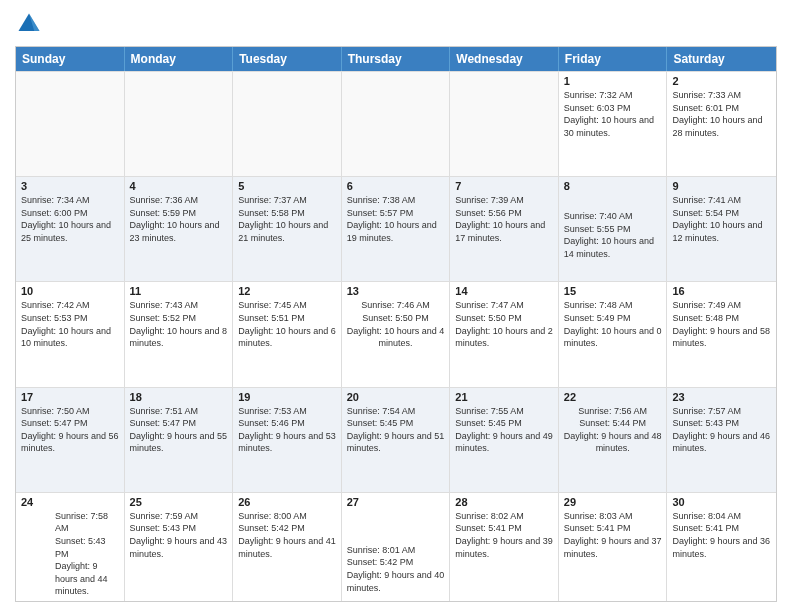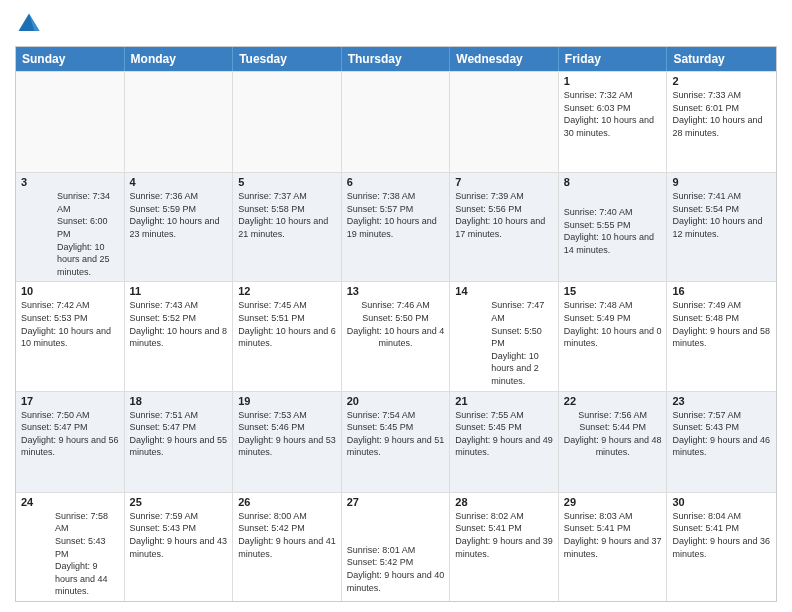--- a/index.html
+++ b/index.html
@@ -153,21 +153,21 @@
           <div class="cal-cell">
             <div class="day-num">2</div>
             <div class="day-info" style="white-space: pre-line;">Sunrise: 7:33 AM
 Sunset: 6:01 PM
 Daylight: 10 hours and 28 minutes.</div>
           </div>
         </div>
         <div class="cal-row row-alt">
           <div class="cal-cell alt-row">
             <div class="day-num">3</div>
-            <div class="day-info" style="white-space: pre-line; margin-left: 36px;">Sunrise: 7:34 AM
+            <div class="day-info" style="white-space: pre-line;">Sunrise: 7:34 AM
 Sunset: 6:00 PM
 Daylight: 10 hours and 25 minutes.</div>
           </div>
           <div class="cal-cell alt-row">
             <div class="day-num">4</div>
             <div class="day-info" style="white-space: pre-line;">Sunrise: 7:36 AM
 Sunset: 5:59 PM
 Daylight: 10 hours and 23 minutes.</div>
           </div>
           <div class="cal-cell alt-row">
@@ -221,21 +221,21 @@
 Daylight: 10 hours and 6 minutes.</div>
           </div>
           <div class="cal-cell">
             <div class="day-num">13</div>
             <div class="day-info" style="white-space: pre-line; text-align: center;">Sunrise: 7:46 AM
 Sunset: 5:50 PM
 Daylight: 10 hours and 4 minutes.</div>
           </div>
           <div class="cal-cell">
             <div class="day-num">14</div>
-            <div class="day-info" style="white-space: pre-line; margin-left: 36px;">Sunrise: 7:47 AM
+            <div class="day-info" style="white-space: pre-line;">Sunrise: 7:47 AM
 Sunset: 5:50 PM
 Daylight: 10 hours and 2 minutes.</div>
           </div>
           <div class="cal-cell">
             <div class="day-num">15</div>
             <div class="day-info" style="white-space: pre-line;">Sunrise: 7:48 AM
 Sunset: 5:49 PM
 Daylight: 10 hours and 0 minutes.</div>
           </div>
           <div class="cal-cell">

